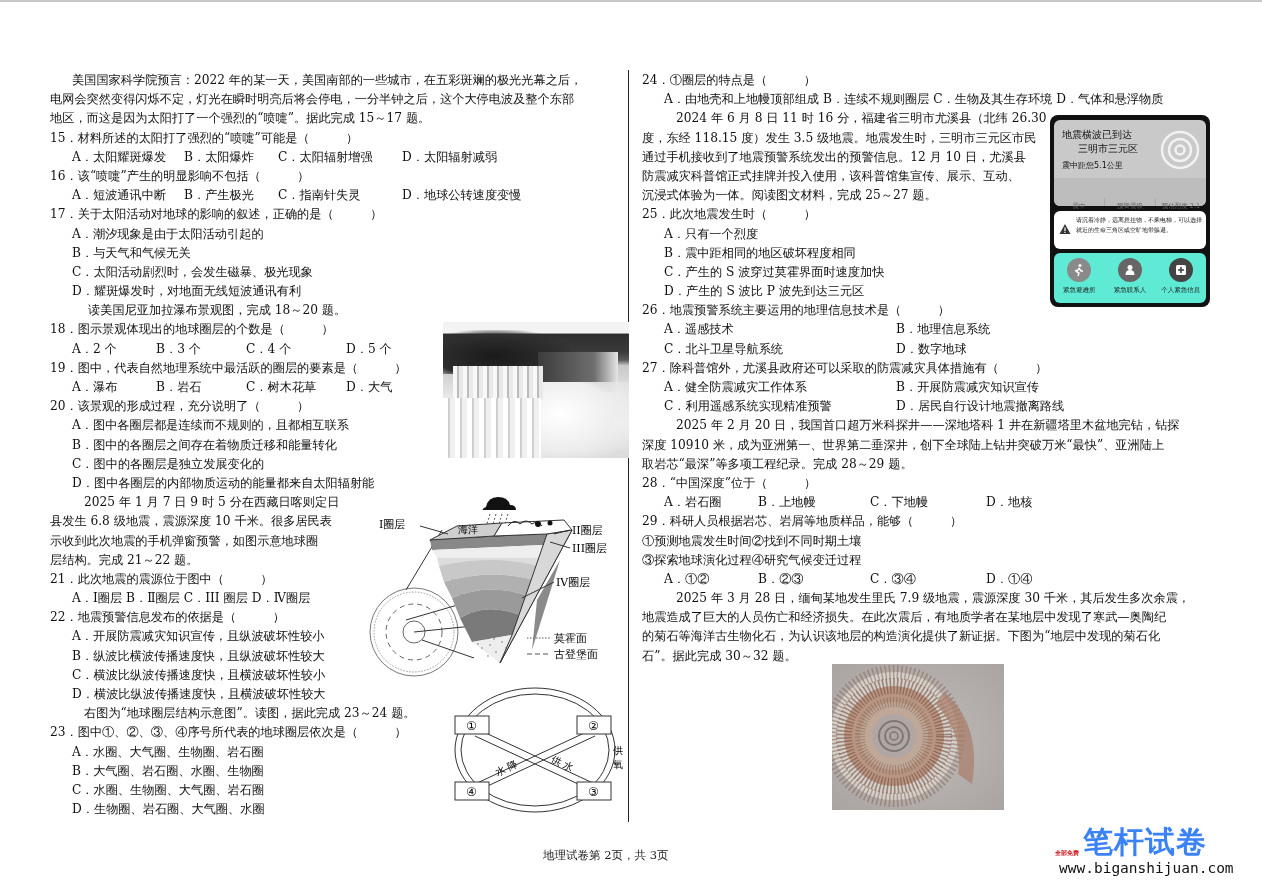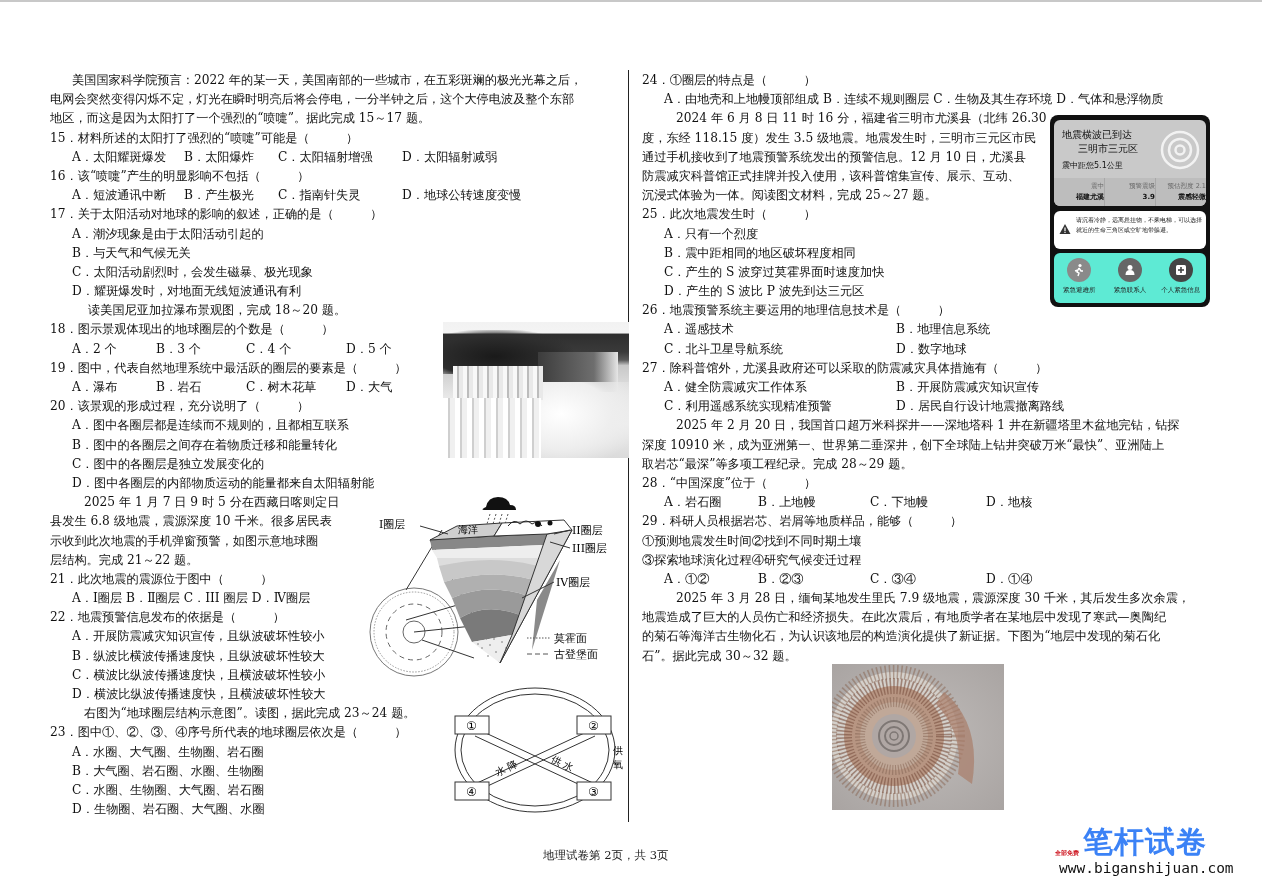--- a/index.html
+++ b/index.html
@@ -27,21 +27,21 @@
   .waterfall .mist { position: absolute; left: 70px; top: 60px; width: 120px; height: 80px; background: radial-gradient(ellipse at 40% 40%, #ffffff 0%, #eeeeee 50%, rgba(230,230,230,0.5) 80%); }
 
   
   .phone { position: absolute; left: 1050px; top: 115px; width: 160px; height: 192px; background: #111; border-radius: 8px; }
   .phone .card1 { position: absolute; left: 4px; top: 5px; width: 152px; height: 86px; background: #c9c9c9; border-radius: 6px; }
   .phone .card1 .t1 { position: absolute; left: 8px; top: 8px; font-size: 10px; line-height: 14px; color: #111; font-family: "DejaVu Sans", sans-serif; }
   .phone .card1 .t2 { position: absolute; left: 8px; top: 22px; font-size: 10px; line-height: 14px; color: #111; font-family: "DejaVu Sans", sans-serif; margin-left: 16px; }
   .phone .card1 .t3 { position: absolute; left: 8px; top: 40px; font-size: 8px; line-height: 12px; color: #111; font-family: "DejaVu Sans", sans-serif; }
   .phone .rings { position: absolute; left: 106px; top: 10px; width: 40px; height: 40px; }
   .phone .stats { position: absolute; left: 0; top: 58px; width: 152px; height: 28px; background: #bdbdbd; border-radius: 0 0 6px 6px; display: flex; }
-  .phone .stat { flex: 1; text-align: right; font-family: "DejaVu Sans", sans-serif; border-right: 1px solid #a8a8a8; }
+  .phone .stat { flex: 1; text-align: center; font-family: "DejaVu Sans", sans-serif; border-right: 1px solid #a8a8a8; margin-top: 20px; }
   .phone .stat:last-child { border-right: none; }
   .phone .stat .k { font-size: 6.5px; color: #666; line-height: 11px; padding-top: 3px; }
   .phone .stat .v { font-size: 7px; color: #111; font-weight: bold; line-height: 10px; }
   .phone .card2 { position: absolute; left: 4px; top: 96px; width: 152px; height: 38px; background: #fff; border-radius: 6px; }
   .phone .card2 .warn { position: absolute; left: 5px; top: 12px; width: 12px; height: 12px; }
   .phone .card2 .msg { position: absolute; left: 22px; top: 4px; width: 126px; font-size: 6px; line-height: 9.5px; color: #222; white-space: normal; font-family: "DejaVu Sans", sans-serif; }
   .phone .card3 { position: absolute; left: 4px; top: 138px; width: 152px; height: 50px; background: #5eead4; border-radius: 6px; display: flex; justify-content: space-around; align-items: flex-start; padding-top: 5px; box-sizing: border-box; }
   .phone .btn { display: flex; flex-direction: column; align-items: center; width: 48px; }
   .phone .btn .circ { width: 24px; height: 24px; border-radius: 50%; display: flex; align-items: center; justify-content: center; }
   .phone .btn .lbl { font-size: 6.5px; margin-top: 4px; color: #222; font-family: "DejaVu Sans", sans-serif; white-space: nowrap; }

